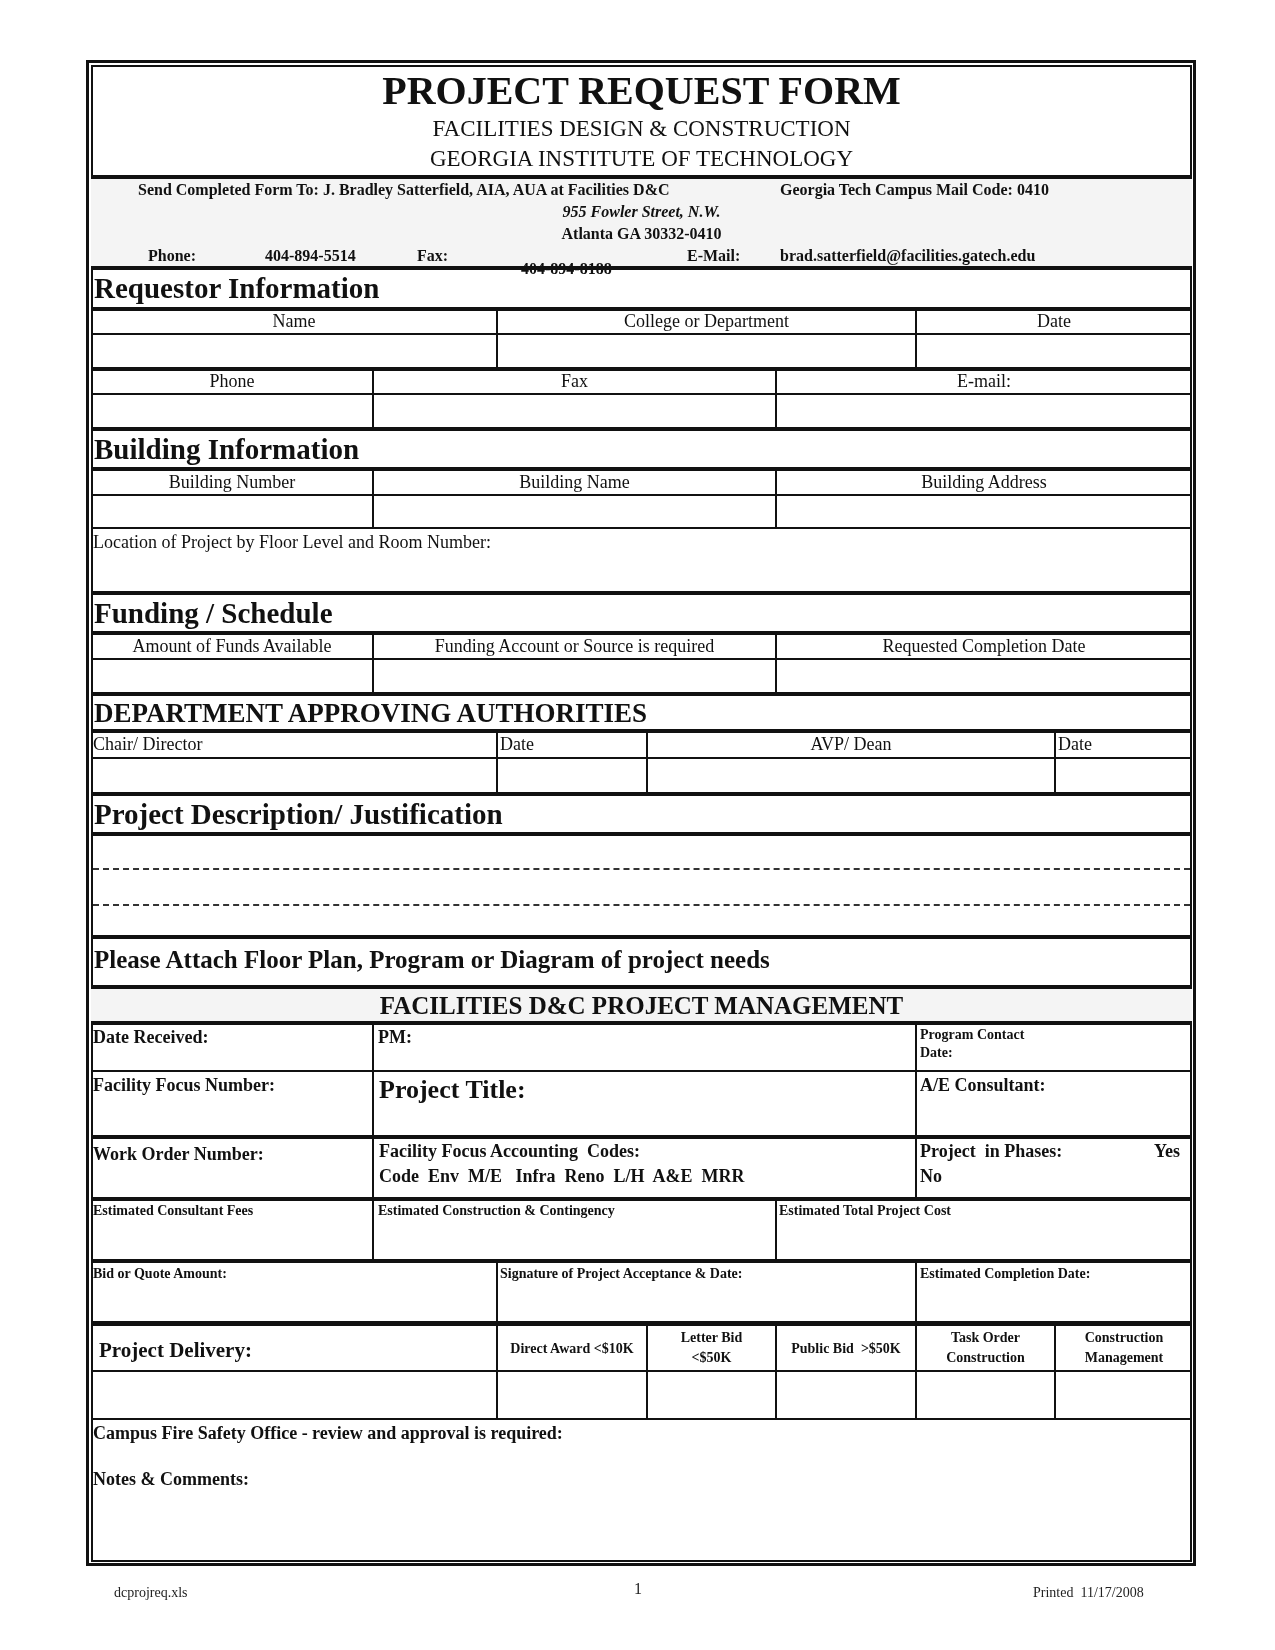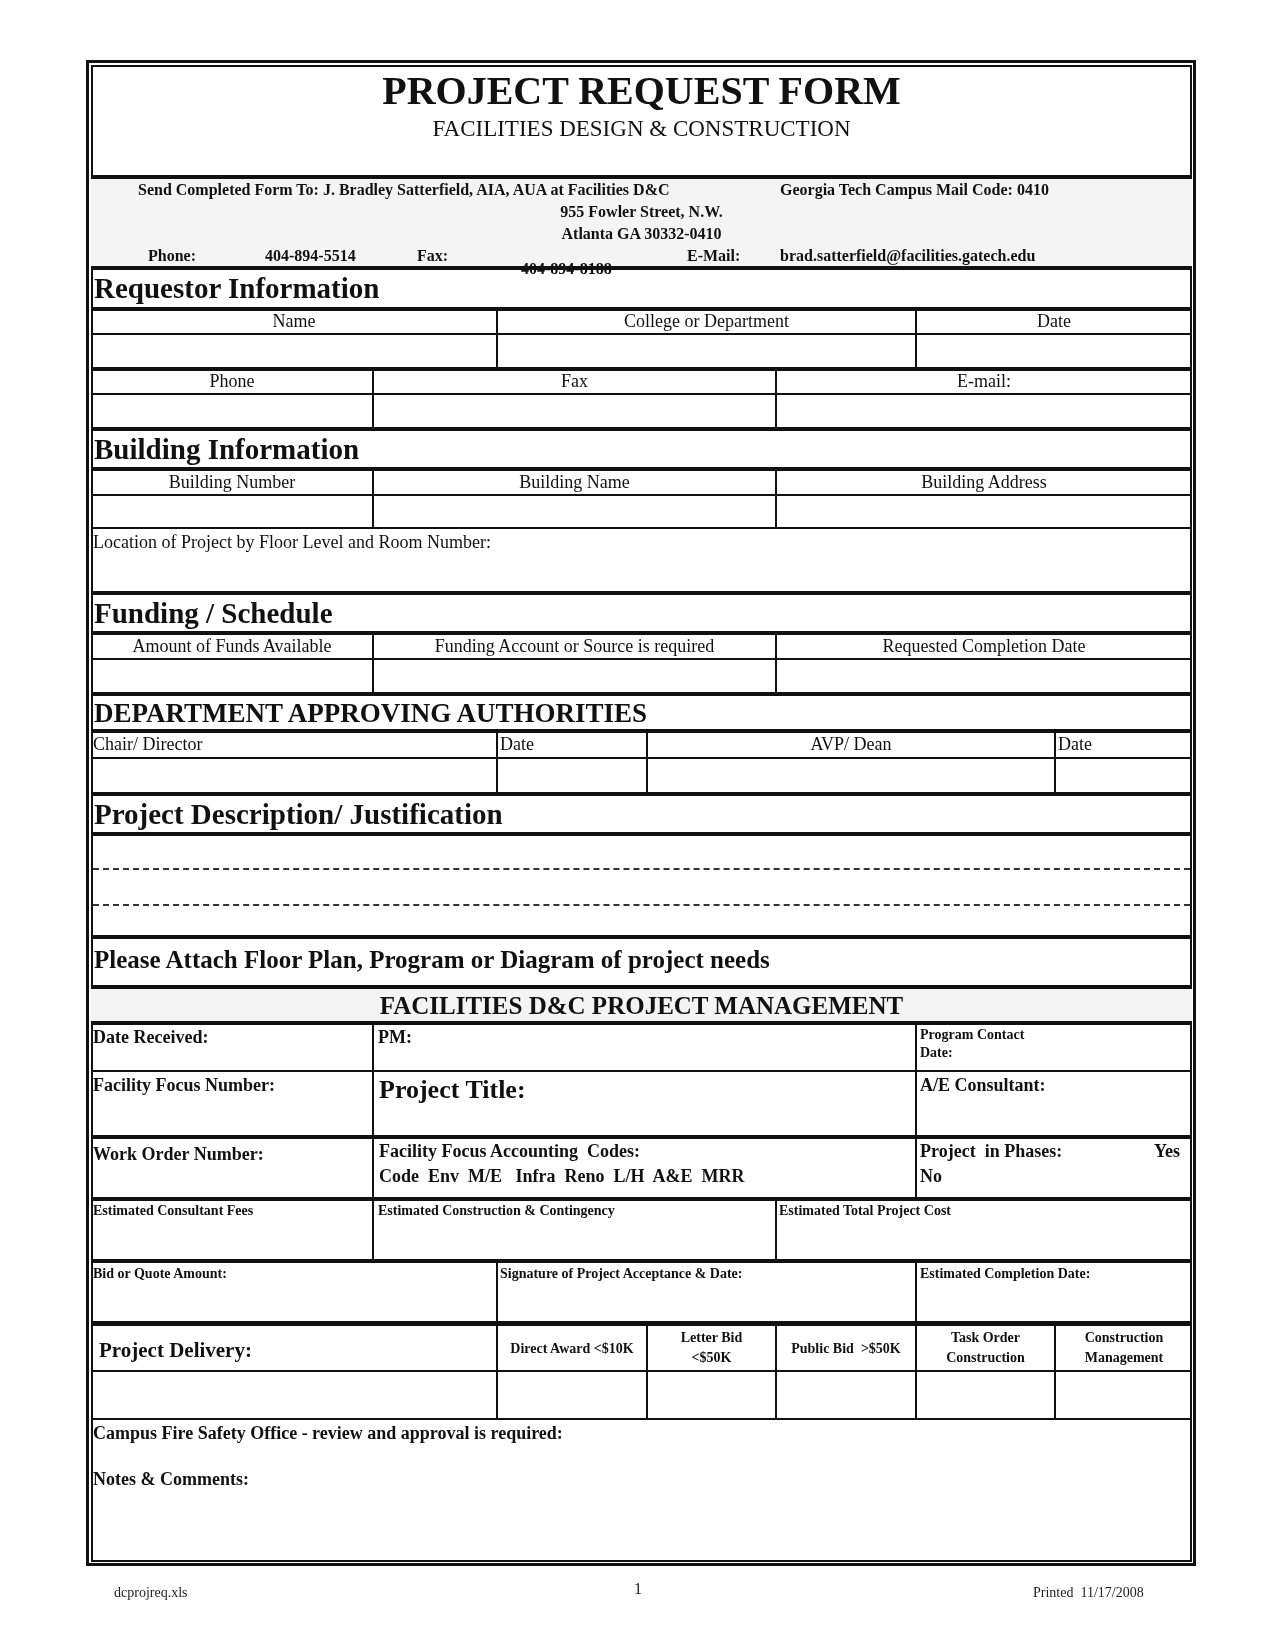--- a/index.html
+++ b/index.html
@@ -25,27 +25,28 @@
 </style>
 </head>
 <body>
 
 <div class="outer"></div>
 <div class="inner"></div>
 
 <div class="abs center" style="left:91px;top:65px;width:1101px;height:111px;">
   <div class="title" style="margin-top:3px;line-height:46px;">PROJECT REQUEST FORM</div>
   <div class="sub" style="line-height:30px;">FACILITIES DESIGN &amp; CONSTRUCTION</div>
+  <div class="sub" style="line-height:30px;">GEORGIA INSTITUTE OF TECHNOLOGY</div>
 </div>
 <div class="hl thick" style="top:175px;"></div>
 
 <div class="abs gray" style="left:91px;top:179px;width:1101px;height:88px;">
   <div class="abs addr" style="left:47px;top:2px;">Send Completed Form To: J. Bradley Satterfield, AIA, AUA at Facilities D&amp;C</div>
   <div class="abs addr" style="left:689px;top:2px;">Georgia Tech Campus Mail Code: 0410</div>
-  <div class="abs addr center" style="left:0;width:1101px;top:24px;">955 Fowler Street, N.W.</div>
+  <div class="abs addr center" style="left:0;width:1101px;top:24px;font-style:italic;">955 Fowler Street, N.W.</div>
   <div class="abs addr center" style="left:0;width:1101px;top:46px;">Atlanta GA 30332-0410</div>
   <div class="abs addr" style="left:57px;top:68px;">Phone:</div>
   <div class="abs addr" style="left:174px;top:68px;">404-894-5514</div>
   <div class="abs addr" style="left:326px;top:68px;">Fax:</div>
   <div class="abs addr" style="left:430px;top:81px;">404-894-8188</div>
   <div class="abs addr" style="left:596px;top:68px;">E-Mail:</div>
   <div class="abs addr" style="left:689px;top:68px;">brad.satterfield@facilities.gatech.edu</div>
 </div>
 <div class="hl thick" style="top:266px;"></div>
 

